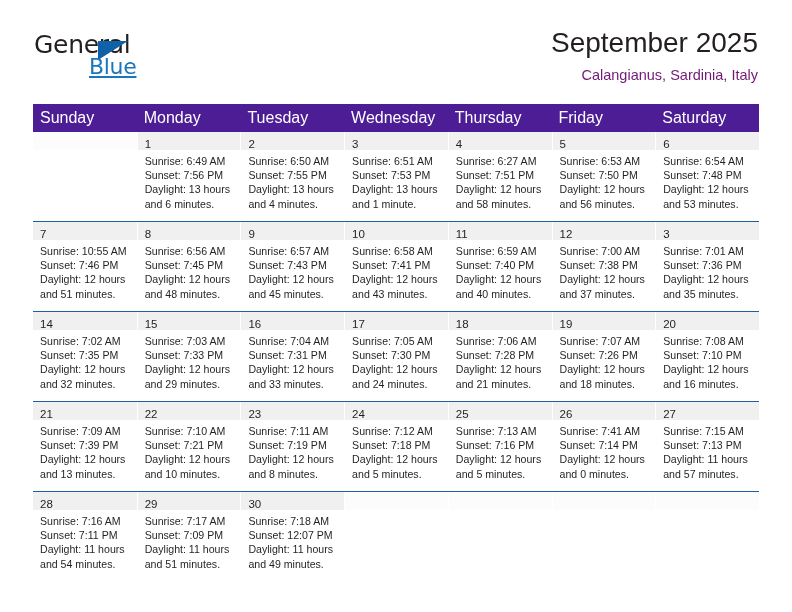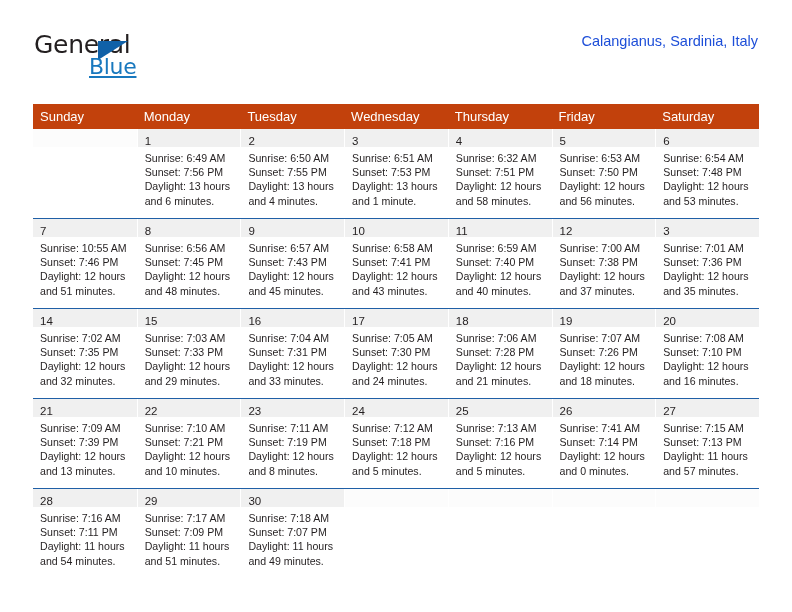--- a/index.html
+++ b/index.html
@@ -76,39 +76,39 @@
   .cal-title {
     font-size: 28px;
     font-weight: 400;
     color: #231f20;
     line-height: 34px;
     white-space: nowrap;
   }
   .cal-subtitle {
     font-size: 14.5px;
     font-weight: 400;
-    color: #1d4ed8;
+    color: #701a75;
     line-height: 20px;
     margin-top: 5px;
     white-space: nowrap;
   }
 
   
   .calendar {
     position: absolute;
     left: 33px;
     top: 104px;
     width: 726px;
     border-collapse: collapse;
     table-layout: fixed;
   }
   .calendar th {
-    background: #c2410c;
+    background: #4c1d95;
     color: #ffffff;
-    font-size: 13px;
+    font-size: 16px;
     font-weight: 400;
     text-align: left;
     padding: 5px 0 5px 7px;
     height: 12px;
     border: none;
   }
   .calendar td {
     vertical-align: top;
     padding: 0;
     border: none;
@@ -167,20 +167,21 @@
 
   <div class="header">
 
     <div class="logo">
       <span class="logo-general">General</span>
       <span class="logo-triangle"></span>
       <span class="logo-blue">Blue</span>
     </div>
 
     <div class="title-wrap">
+      <div class="cal-title">September 2025</div>
       <div class="cal-subtitle">Calangianus, Sardinia, Italy</div>
     </div>
 
   </div>
 
   <table class="calendar">
     <thead>
       <tr>
         <th>Sunday</th>
         <th>Monday</th>
@@ -229,21 +230,21 @@
                 <div class="cell-line">Sunset: 7:53 PM</div>
                 <div class="cell-line">Daylight: 13 hours</div>
                 <div class="cell-line">and 1 minute.</div>
               </div>
             </div>
           </td>
           <td>
             <div class="cell filled">
               <div class="daynum-band"><span class="daynum">4</span></div>
               <div class="cell-body">
-                <div class="cell-line">Sunrise: 6:32 AM</div>
+                <div class="cell-line">Sunrise: 6:27 AM</div>
                 <div class="cell-line">Sunset: 7:51 PM</div>
                 <div class="cell-line">Daylight: 12 hours</div>
                 <div class="cell-line">and 58 minutes.</div>
               </div>
             </div>
           </td>
           <td>
             <div class="cell filled">
               <div class="daynum-band"><span class="daynum">5</span></div>
               <div class="cell-body">
@@ -524,21 +525,21 @@
                 <div class="cell-line">Daylight: 11 hours</div>
                 <div class="cell-line">and 51 minutes.</div>
               </div>
             </div>
           </td>
           <td>
             <div class="cell filled">
               <div class="daynum-band"><span class="daynum">30</span></div>
               <div class="cell-body">
                 <div class="cell-line">Sunrise: 7:18 AM</div>
-                <div class="cell-line">Sunset: 7:07 PM</div>
+                <div class="cell-line">Sunset: 12:07 PM</div>
                 <div class="cell-line">Daylight: 11 hours</div>
                 <div class="cell-line">and 49 minutes.</div>
               </div>
             </div>
           </td>
           <td>
             <div class="cell">
               <div class="daynum-band"><span class="daynum"></span></div>
               <div class="cell-body"></div>
             </div>

